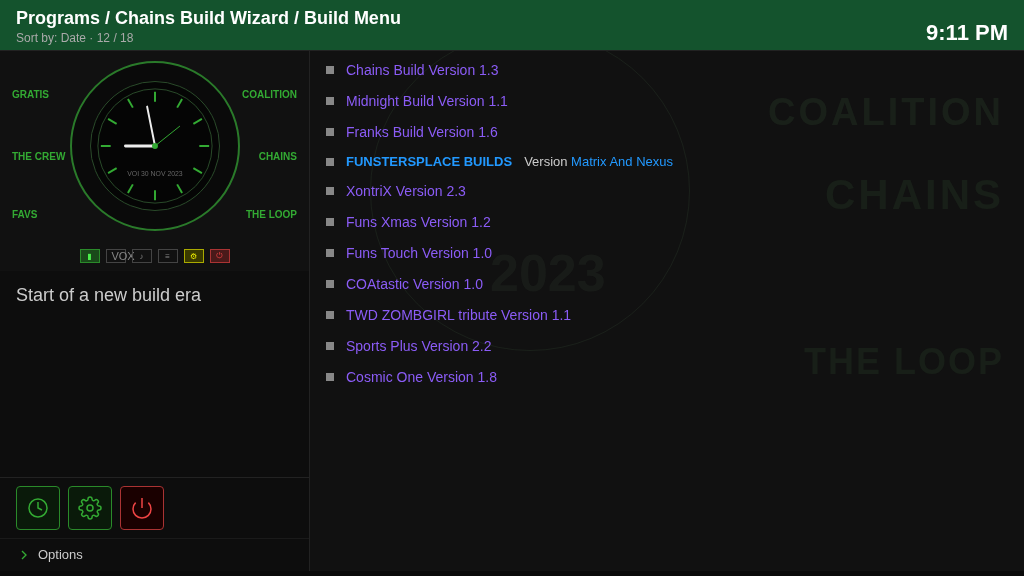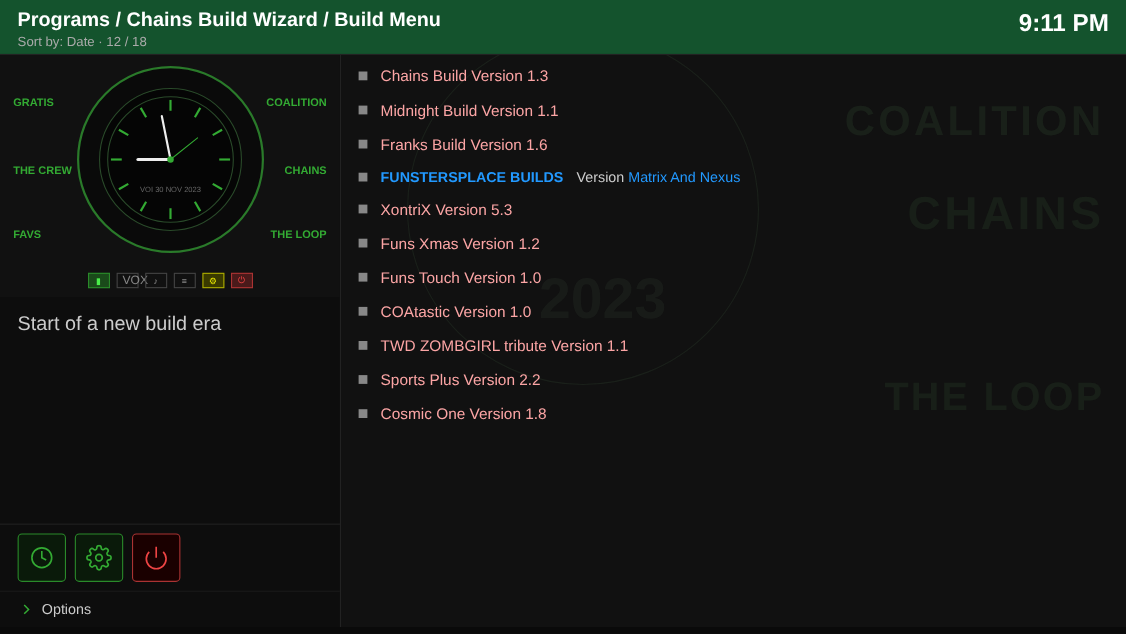--- a/index.html
+++ b/index.html
@@ -32,20 +32,21 @@
     .header-left .sort-info {
       font-size: 12px;
       color: #aaa;
       margin-top: 2px;
     }
 
     .header-right .time {
       font-size: 22px;
       font-weight: bold;
       color: #fff;
+      margin-top: 12px;
     }
 
     
     .main {
       display: flex;
       height: calc(576px - 56px);
     }
 
     
     .left-panel {
@@ -307,21 +308,21 @@
       margin-right: 12px;
       flex-shrink: 0;
     }
 
     .menu-item.active .bullet {
       background: #fff;
     }
 
     .menu-item .item-text {
       font-size: 14px;
-      color: #fca5a5;
+      color: #8b5cf6;
     }
 
     .menu-item.active .item-text {
       color: #fff;
       font-weight: bold;
     }
 
     
     .menu-item.funsters-row {
       padding: 6px 16px;
@@ -471,21 +472,21 @@
 
       <li class="menu-item funsters-row">
         <div class="bullet"></div>
         <span class="funsters-label">FUNSTERSPLACE BUILDS</span>
         <span class="funsters-version-label">Version&nbsp;</span>
         <span class="funsters-version-value">Matrix And Nexus</span>
       </li>
 
       <li class="menu-item">
         <div class="bullet"></div>
-        <span class="item-text">XontriX Version 5.3</span>
+        <span class="item-text">XontriX Version 2.3</span>
       </li>
 
       <li class="menu-item">
         <div class="bullet"></div>
         <span class="item-text">Funs Xmas Version 1.2</span>
       </li>
 
       <li class="menu-item">
         <div class="bullet"></div>
         <span class="item-text">Funs Touch Version 1.0</span>

